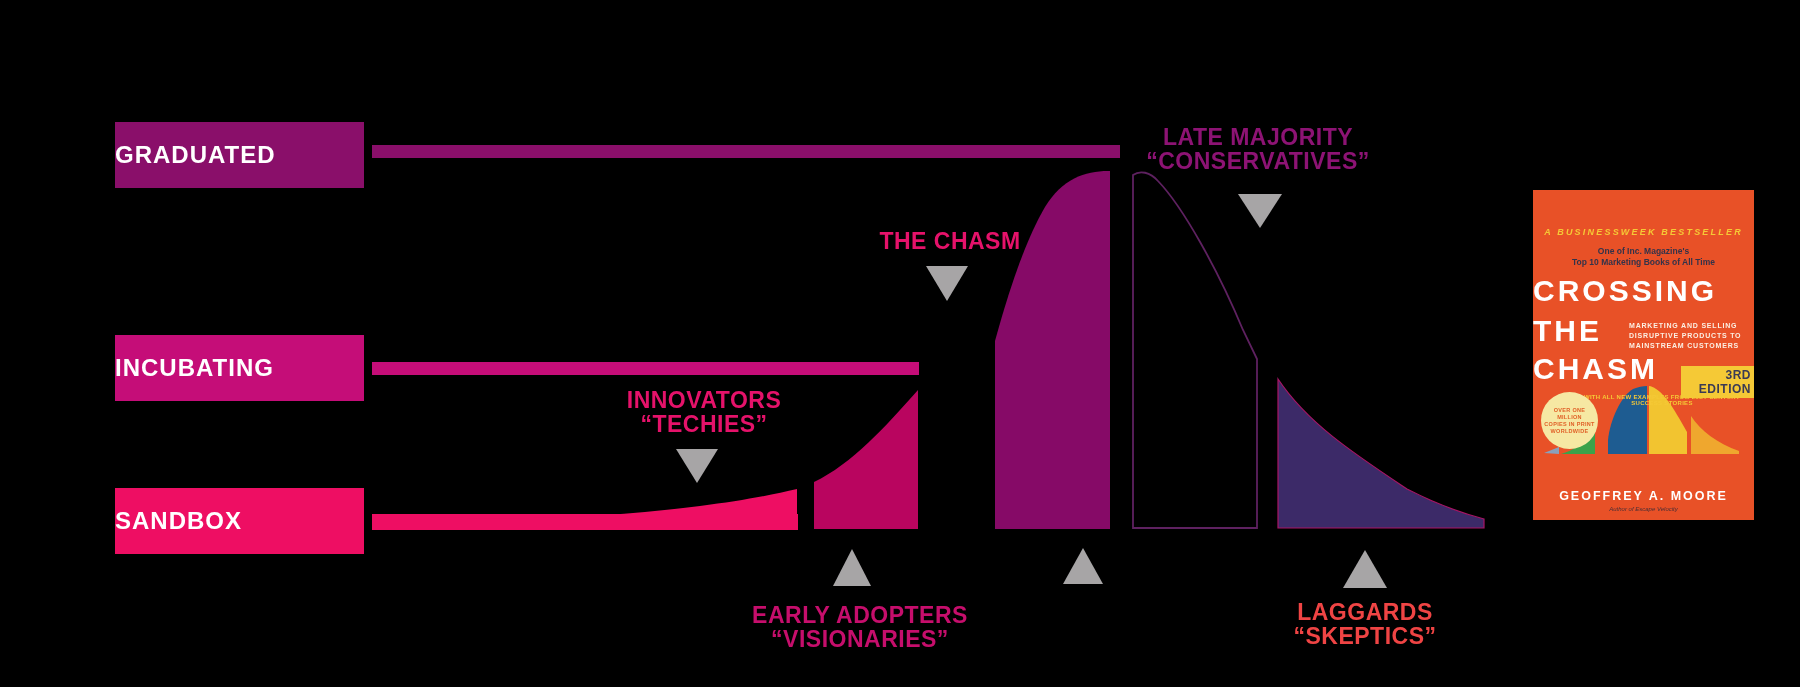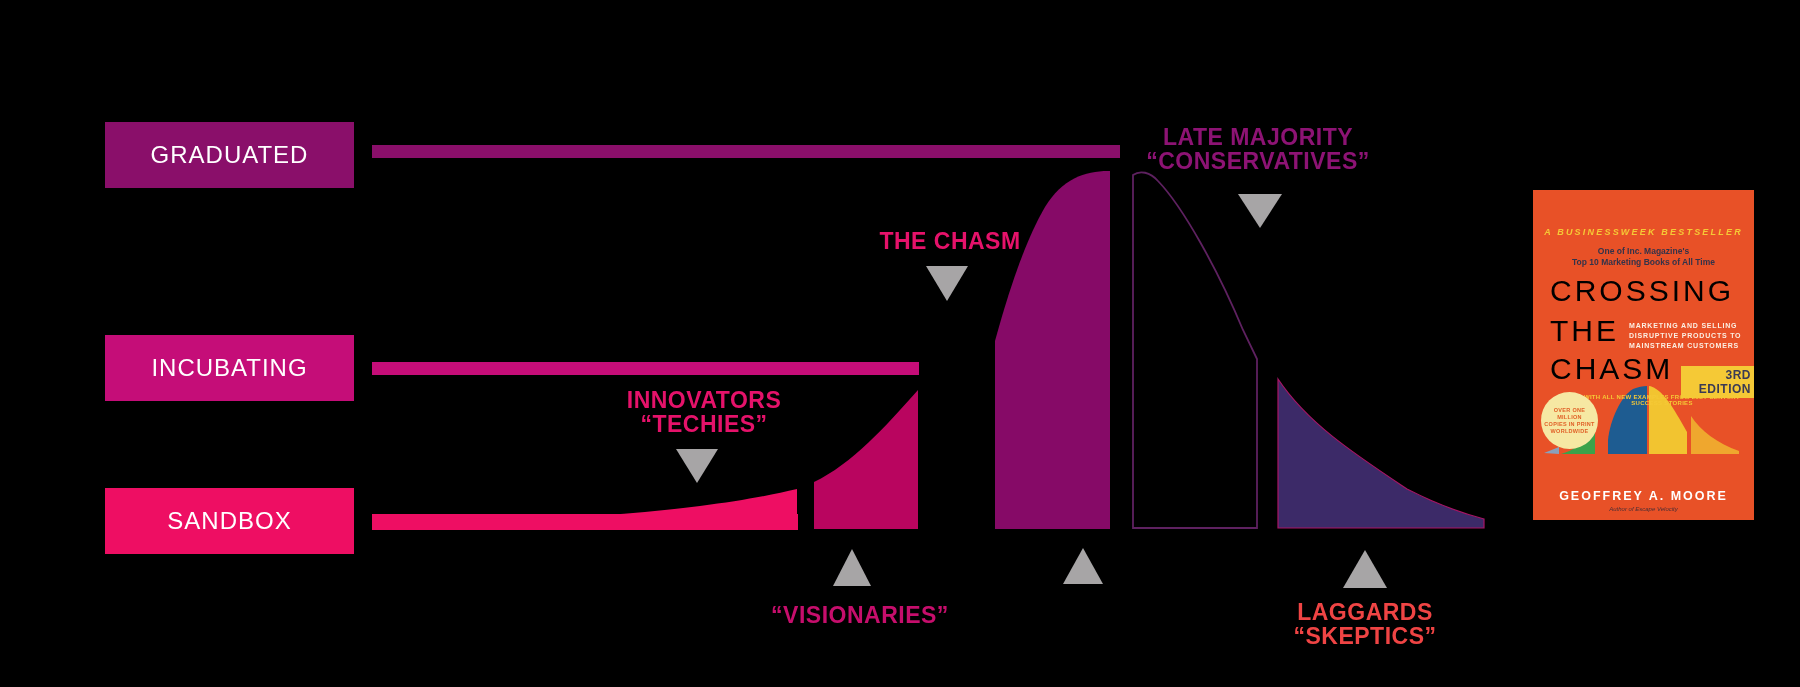--- a/index.html
+++ b/index.html
@@ -2,23 +2,23 @@
 <html><head>
 <meta charset="utf-8">
 <style>
   html,body { margin:0; padding:0; background:#000; }
   .stage {
     position:relative; width:1800px; height:687px; background:#000;
     font-family:"Liberation Sans", sans-serif; overflow:hidden;
   }
   
   .level-box {
-    position:absolute; left:105px; width:249px; height:66px;
-    display:flex; align-items:center; justify-content:center;
-    color:#fff; font-weight:normal; font-size:24px; letter-spacing:1px;
+    position:absolute; left:115px; width:249px; height:66px;
+    display:flex; align-items:center; justify-content:flex-start;
+    color:#fff; font-weight:bold; font-size:24px; letter-spacing:1px;
   }
   #box-graduated { top:122px; }
   #box-incubating { top:335px; }
   #box-sandbox   { top:488px; }
   .level-line { position:absolute; height:13px; }
   #line-graduated  { left:372px; top:145px; width:748px; }
   #line-incubating { left:372px; top:362px; width:547px; }
   #line-sandbox    { left:372px; top:514px; width:426px; height:16px; }
   
   svg.curves { position:absolute; left:0; top:0; width:1800px; height:687px; }
@@ -34,21 +34,21 @@
   #label-early-adopters { left:860px;  top:603px; }
   #label-early-majority { left:1083px; top:603px; }
   #label-laggards       { left:1365px; top:600px; }
   
   #book { position:absolute; left:1533px; top:190px; width:221px; height:330px; }
   #book .abs { position:absolute;margin-top:20px; }
   .book-banner { top:17px; width:100%; text-align:center; font-size:9px; font-weight:bold;
                  font-style:italic; letter-spacing:2.2px; }
   .book-sub1 { top:36px; width:100%; text-align:center; font-size:8.5px; font-weight:bold; color:#33334A; }
   .book-sub2 { top:47px; width:100%; text-align:center; font-size:8.5px; font-weight:bold; color:#33334A; }
-  .book-title { left:17px; color:#000000; font-weight:normal; font-size:30px; letter-spacing:3px; }
+  .book-title { left:0; color:#ffffff; font-weight:bold; font-size:30px; letter-spacing:3px; }
   #bt1 { top:64px; } #bt2 { top:104px; } #bt3 { top:142px; }
   .book-tagline { left:96px; top:111px; font-size:7px; line-height:10px; font-weight:bold;
                   color:#FBEFE3; letter-spacing:0.8px; }
   .book-edition { left:148px; top:156px; font-size:12px; font-weight:bold; color:#3A3A55;
                   padding:2px 3px; letter-spacing:0.5px;text-align:right; }
   .book-examples { left:40px; top:184px; width:178px; text-align:center; font-size:6px;
                    font-weight:bold; letter-spacing:0.3px; }
   .book-circle { left:8px; top:182px; width:57px; height:57px; border-radius:50%;
                  display:flex; flex-direction:column; align-items:center; justify-content:center;
                  font-size:5.5px; font-weight:bold; line-height:7px; text-align:center;
@@ -98,20 +98,21 @@
     <div>“TECHIES”</div>
   </div>
   <div class="seg-label" id="label-chasm" style="color: rgb(229, 18, 106);">
     <div>THE CHASM</div>
   </div>
   <div class="seg-label" id="label-late-majority" style="color: rgb(141, 19, 116);">
     <div>LATE MAJORITY</div>
     <div>“CONSERVATIVES”</div>
   </div>
   <div class="seg-label" id="label-early-adopters" style="color: rgb(198, 14, 108);">
+    <div>EARLY ADOPTERS</div>
     <div>“VISIONARIES”</div>
   </div>
   <div class="seg-label" id="label-early-majority" style="color: rgb(140, 16, 110);">
   </div>
   <div class="seg-label" id="label-laggards" style="color: #ef4444;">
     <div>LAGGARDS</div>
     <div>“SKEPTICS”</div>
   </div>
 
   <div id="book" style="background: rgb(232, 81, 39);">

